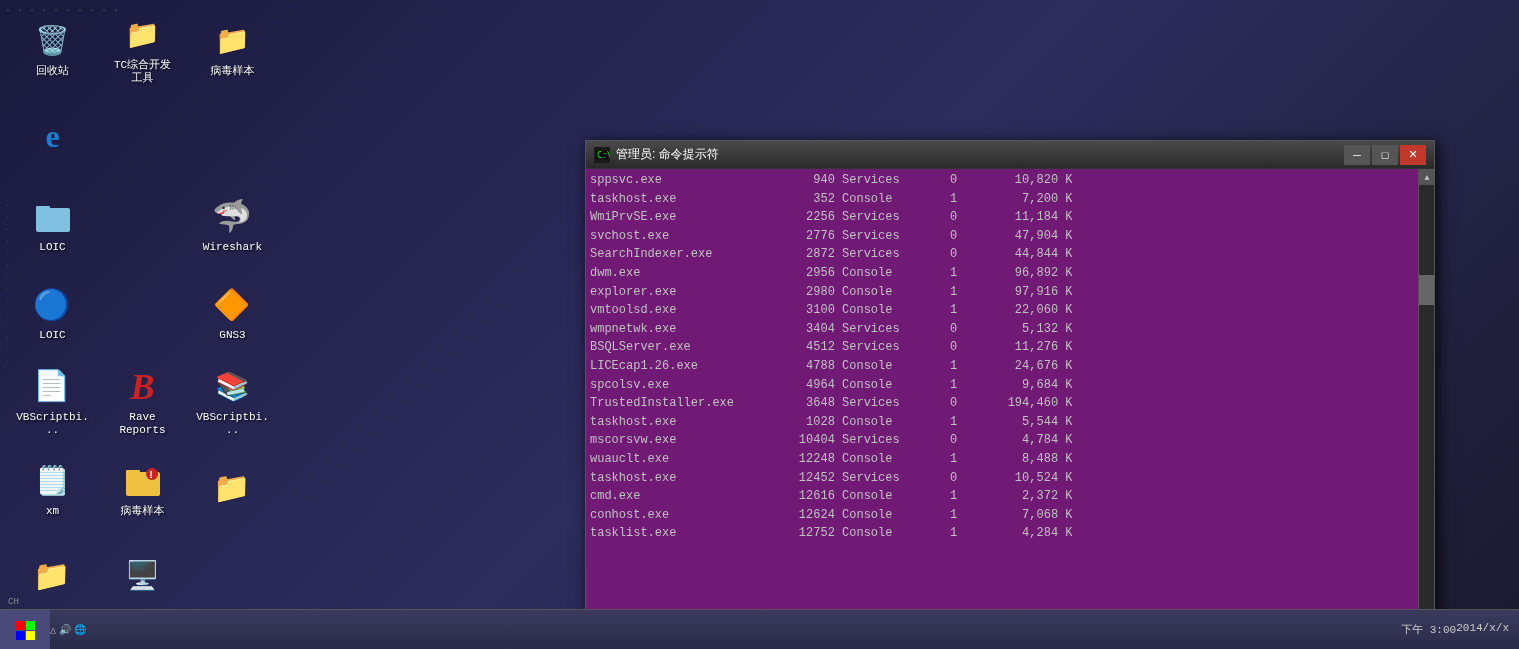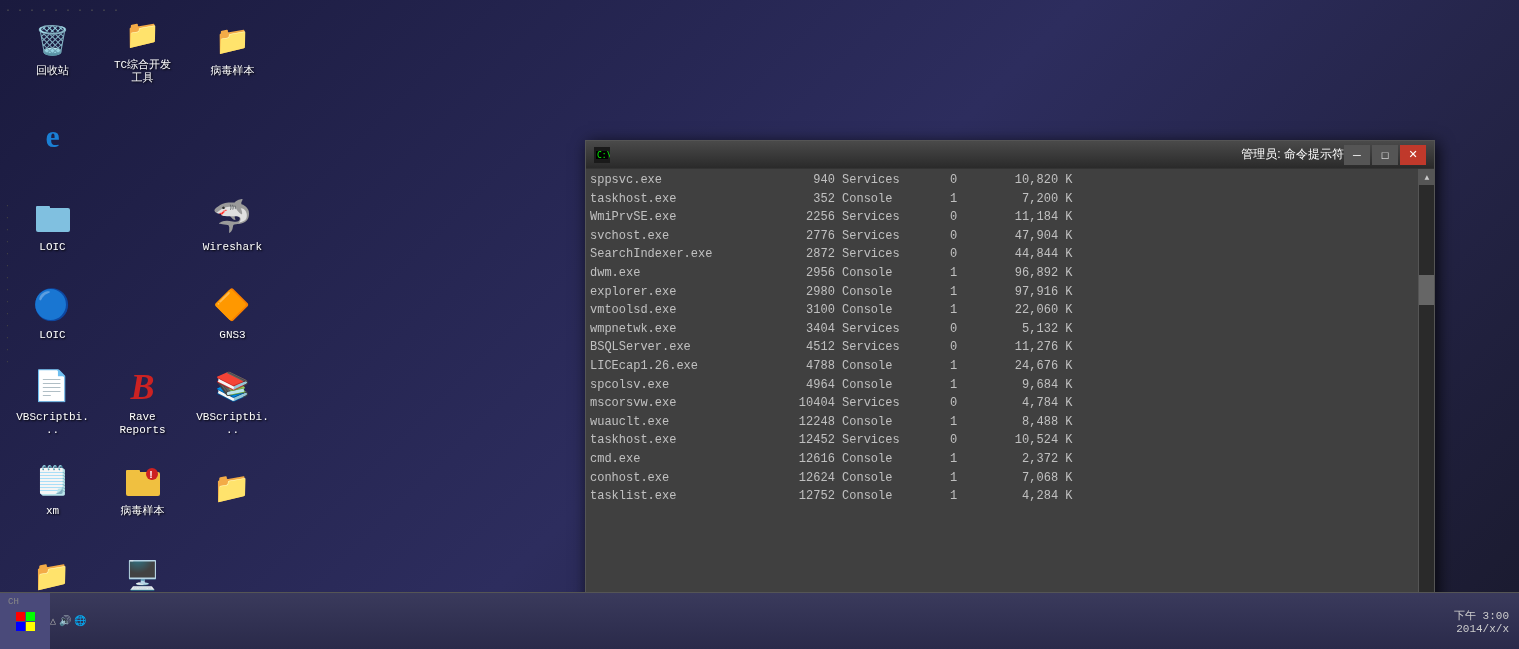--- a/index.html
+++ b/index.html
@@ -19,21 +19,21 @@
       background: linear-gradient(135deg, #1a1a3e 0%, #2d2d5e 50%, #1a1a2e 100%);
       position: relative;
     }
 
     
     .taskbar {
       position: absolute;
       bottom: 0;
       left: 0;
       width: 100%;
-      height: 57px;
+      height: 40px;
       background: linear-gradient(to bottom, #3a3a5c, #2a2a4a);
       border-top: 1px solid #555;
       display: flex;
       align-items: center;
       z-index: 10;
     }
 
     .taskbar-start {
       width: 50px;
       height: 100%;
@@ -44,22 +44,22 @@
       font-size: 10px;
       color: #ccc;
     }
 
     .taskbar-clock {
       margin-left: auto;
       margin-right: 10px;
       color: #ccc;
       font-size: 11px;
       display: flex;
-      flex-direction: column;
-      align-items: flex-end;
+      flex-direction: row;
+      align-items: flex-start;
     }
 
     .taskbar-tray {
       display: flex;
       align-items: center;
       margin-right: 5px;
       color: #aaa;
       font-size: 10px;
       gap: 3px;
     }
@@ -144,21 +144,20 @@
       height: 16px;
       margin-right: 6px;
       font-size: 12px;
     }
 
     .cmd-title {
       color: #fff;
       font-size: 12px;
       font-family: 'Simsun', 'Microsoft YaHei', sans-serif;
       flex: 1;
-      text-align: right;
     }
 
     .cmd-controls {
       display: flex;
       gap: 2px;
     }
 
     .cmd-btn {
       width: 26px;
       height: 20px;
@@ -170,21 +169,21 @@
       color: #fff;
       border: none;
     }
 
     .cmd-btn-min { background: #555; }
     .cmd-btn-max { background: #555; }
     .cmd-btn-close { background: #c0392b; }
 
     .cmd-content {
       flex: 1;
-      background: #404040;
+      background: #701a75;
       padding: 0;
       overflow: hidden;
       position: relative;
       display: flex;
     }
 
     .cmd-text-area {
       flex: 1;
       padding: 2px 4px;
       overflow: hidden;
@@ -390,20 +389,22 @@
           <div class="cmd-line">WmiPrvSE.exe                  2256 Services       0        11,184 K</div>
           <div class="cmd-line">svchost.exe                   2776 Services       0        47,904 K</div>
           <div class="cmd-line">SearchIndexer.exe             2872 Services       0        44,844 K</div>
           <div class="cmd-line">dwm.exe                       2956 Console        1        96,892 K</div>
           <div class="cmd-line">explorer.exe                  2980 Console        1        97,916 K</div>
           <div class="cmd-line">vmtoolsd.exe                  3100 Console        1        22,060 K</div>
           <div class="cmd-line">wmpnetwk.exe                  3404 Services       0         5,132 K</div>
           <div class="cmd-line">BSQLServer.exe                4512 Services       0        11,276 K</div>
           <div class="cmd-line">LICEcap1.26.exe               4788 Console        1        24,676 K</div>
           <div class="cmd-line">spcolsv.exe                   4964 Console        1         9,684 K</div>
+          <div class="cmd-line">TrustedInstaller.exe          3648 Services       0       194,460 K</div>
+          <div class="cmd-line">taskhost.exe                  1028 Console        1         5,544 K</div>
           <div class="cmd-line">mscorsvw.exe                 10404 Services       0         4,784 K</div>
           <div class="cmd-line">wuauclt.exe                  12248 Console        1         8,488 K</div>
           <div class="cmd-line">taskhost.exe                 12452 Services       0        10,524 K</div>
           <div class="cmd-line">cmd.exe                      12616 Console        1         2,372 K</div>
           <div class="cmd-line">conhost.exe                  12624 Console        1         7,068 K</div>
           <div class="cmd-line">tasklist.exe                 12752 Console        1         4,284 K</div>
         </div>
       <div class="cmd-scrollbar">
         <div class="scrollbar-arrow">▲</div>
         <div class="scrollbar-track">

